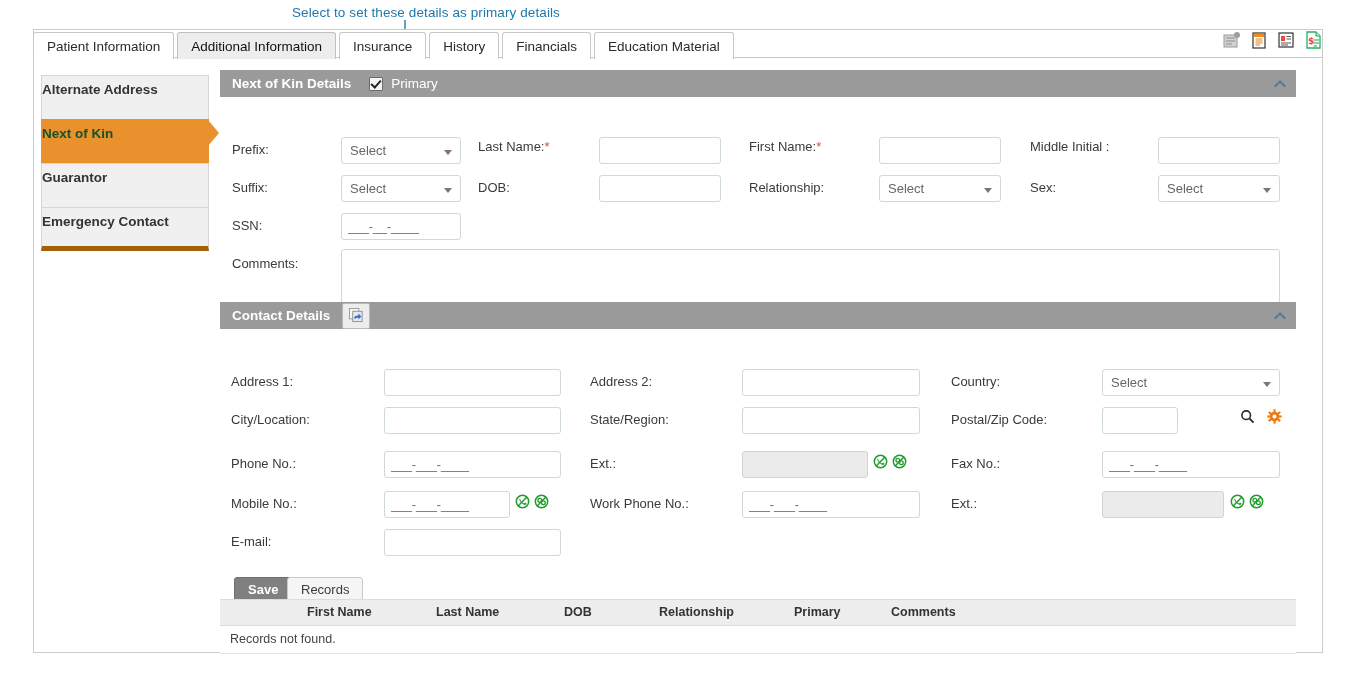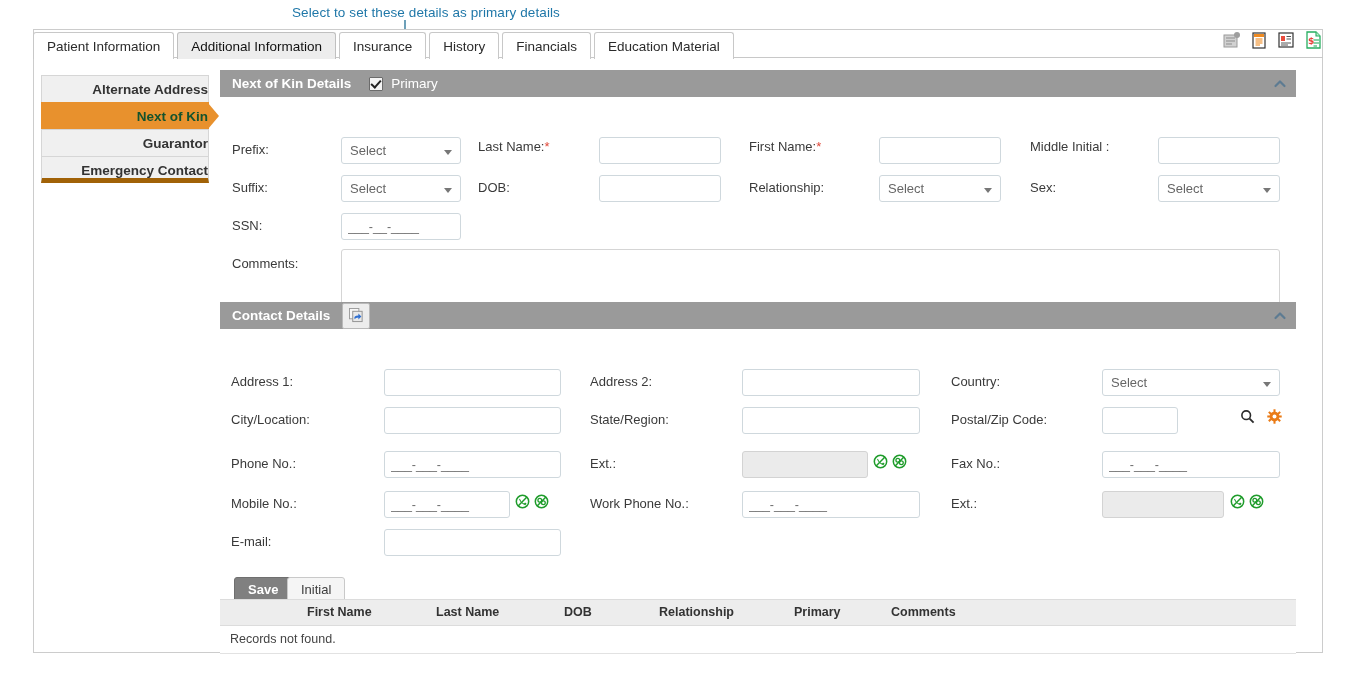--- a/index.html
+++ b/index.html
@@ -34,21 +34,21 @@
   .tab.active{background:#ededed;border-color:#c0c0c0;color:#111;}
   .tabline{position:absolute;left:33px;top:57px;width:1290px;height:1px;background:#c8c8c8;z-index:1;}
 
   
   .topicons{position:absolute;right:36px;top:31px;display:flex;gap:9px;align-items:center;z-index:6;}
   .topicons .ic{width:18px;height:18px;display:block;}
 
   
   .leftnav{position:absolute;left:41px;top:75px;width:168px;}
   .nav-item{
-    height:27px;line-height:27px;text-align:right;background:#f0f0f0;
+    height:44px;line-height:27px;text-align:left;background:#f0f0f0;
     border:1px solid #d6d6d6;border-bottom:none;font-size:13.5px;
     font-weight:bold;color:#333;box-sizing:border-box;position:relative;
   }
   .nav-item:last-child{border-bottom:5px solid #a16207;}
   .nav-item.active{background:#e8912d;color:#14532d;border-color:#e8912d;}
   .nav-item.active:after{
     content:"";position:absolute;right:-11px;top:0;width:0;height:0;
     border-top:13.5px solid transparent;border-bottom:13.5px solid transparent;
     border-left:11px solid #e8912d;
   }
@@ -378,21 +378,21 @@
             <circle cx="10" cy="9.4" r="2" fill="none" stroke="#1f9c2b" stroke-width="1.4"></circle>
             <line x1="3.3" y1="12.7" x2="12.7" y2="3.3" stroke="#1f9c2b" stroke-width="1.6"></line>
           </svg>
       </span>
     </span>
 
     <span class="lbl" style="left:11px;top:205px;">E-mail:</span>
     <input class="inp" style="left: 164px; top: 200px; width: 177px;" value="">
 
     <button class="btn primary" style="left:14px;top:248px;">Save</button>
-    <button class="btn ghost" style="left:67px;top:248px;">Initial</button>
+    <button class="btn ghost" style="left:67px;top:248px;">Records</button>
   </div>
 </div>
 
 <div class="tbl" style="top:599px;">
   <div class="tbl-head">
     <span class="th" style="left:87px;text-align:center;">First Name</span>
     <span class="th" style="left:216px;">Last Name</span>
     <span class="th" style="left:344px;">DOB</span>
     <span class="th" style="left:439px;">Relationship</span>
     <span class="th" style="left:574px;">Primary</span>

